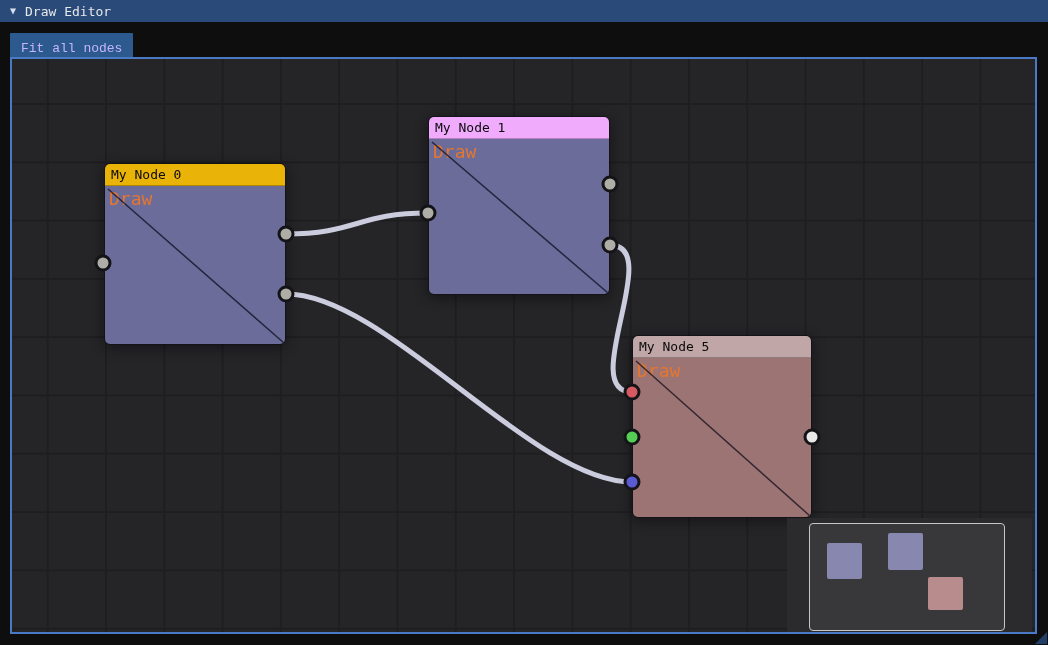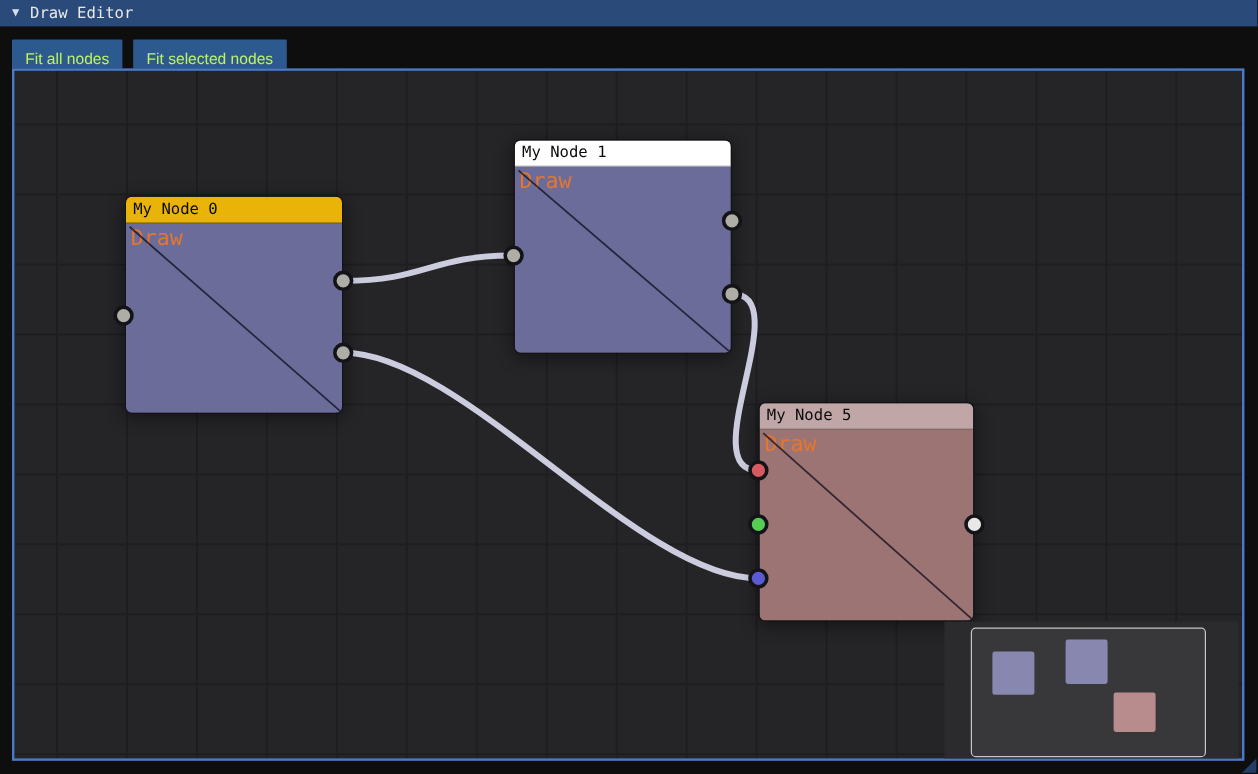--- a/index.html
+++ b/index.html
@@ -17,22 +17,22 @@
     background:var(--titlebar-bg,#2a4a7a);
     display:flex;align-items:center;gap:9px;padding-left:10px;box-sizing:border-box;
     color:var(--text,#e8e8e8);font-size:13px;
   }
   .collapse-arrow{font-size:10px;color:#d7e0ef;cursor:pointer;line-height:1;}
 
   
   .toolbar{position:absolute;left:0;top:22px;width:100%;height:35px;display:flex;gap:9px;padding:11px 0 0 10px;box-sizing:border-box;}
   .toolbar button{
     height:32px;padding:0 11px;border:none;border-radius:1px;
-    background:var(--button-bg,#2d5a8e);color:#bef264;
-    font-family:Liberation Sans, sans-serif;font-size:13px;line-height:22px;cursor:pointer;
+    background:var(--button-bg,#2d5a8e);color:#c4b5fd;
+    font-family:Liberation Mono, monospace;font-size:13px;line-height:22px;cursor:pointer;
   }
 
   
   .canvas{
     position:absolute;left:10px;top:57px;width:1023px;height:573px;
     border:2px solid var(--canvas-border,#4a79c6);
     background-color:var(--canvas-bg,#252528);
     background-image:
       linear-gradient(to right, var(--grid-line,#1e1e21) 2px, transparent 2px),
       linear-gradient(to bottom, var(--grid-line,#1e1e21) 2px, transparent 2px);
@@ -79,40 +79,39 @@
 
 <div id="screen">
 
   <div class="titlebar">
     <span class="collapse-arrow">▼</span>
     <span>Draw Editor</span>
   </div>
 
   <div class="toolbar">
     <button>Fit all nodes</button>
-    <button>Fit selected nodes</button>
   </div>
 
   <div class="canvas"></div>
 
   <svg class="layer" id="wires-layer">
       <path d="M 286 234 C 356 234, 358 213, 428 213" fill="none" stroke="#ccccdf" stroke-width="5" stroke-linecap="round" style="pointer-events: auto;"></path>
       <path d="M 610 245 C 665 245, 577 392, 632 392" fill="none" stroke="#ccccdf" stroke-width="5" stroke-linecap="round" style="pointer-events: auto;"></path>
       <path d="M 286 294 C 386 294, 532 482, 632 482" fill="none" stroke="#ccccdf" stroke-width="5" stroke-linecap="round" style="pointer-events: auto;"></path>
     </svg>
   <div class="layer" id="nodes-layer">
       <div class="node" style="left: 104px; top: 163px; width: 182px; height: 182px; pointer-events: auto;">
         <div class="node-header" style="background: #eab308;">My Node 0</div>
         <div class="node-body" style="background: rgb(108, 108, 155);"><span class="node-label">Draw</span></div>
         <svg class="node-diag" width="182" height="182">
           <line x1="3" y1="25" x2="179" y2="179" stroke="rgba(6,6,22,0.7)" stroke-width="1.5"></line>
         </svg>
       </div>
       <div class="node" style="left: 428px; top: 116px; width: 182px; height: 179px; pointer-events: auto;">
-        <div class="node-header" style="background: #ffffff;">My Node 1</div>
+        <div class="node-header" style="background: #f0abfc;">My Node 1</div>
         <div class="node-body" style="background: rgb(108, 108, 155);"><span class="node-label">Draw</span></div>
         <svg class="node-diag" width="182" height="179">
           <line x1="3" y1="25" x2="179" y2="176" stroke="rgba(6,6,22,0.7)" stroke-width="1.5"></line>
         </svg>
       </div>
       <div class="node" style="left: 632px; top: 335px; width: 180px; height: 183px; pointer-events: auto;">
         <div class="node-header" style="background: rgb(192, 166, 166);">My Node 5</div>
         <div class="node-body" style="background: rgb(157, 116, 116);"><span class="node-label">Draw</span></div>
         <svg class="node-diag" width="180" height="183">
           <line x1="3" y1="25" x2="177" y2="180" stroke="rgba(6,6,22,0.7)" stroke-width="1.5"></line>

